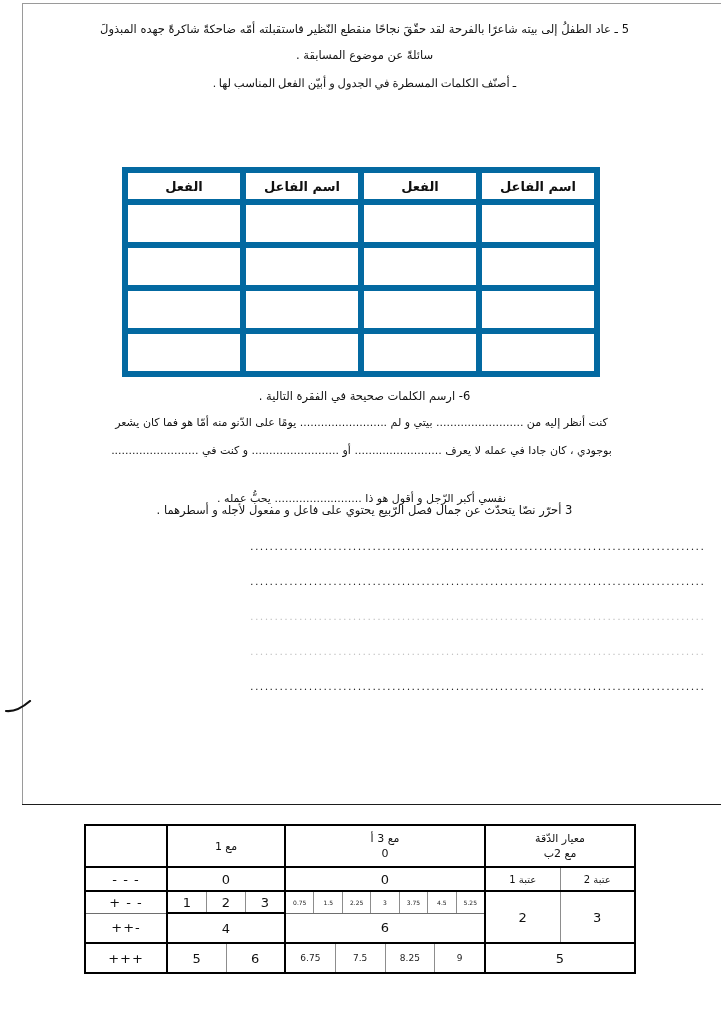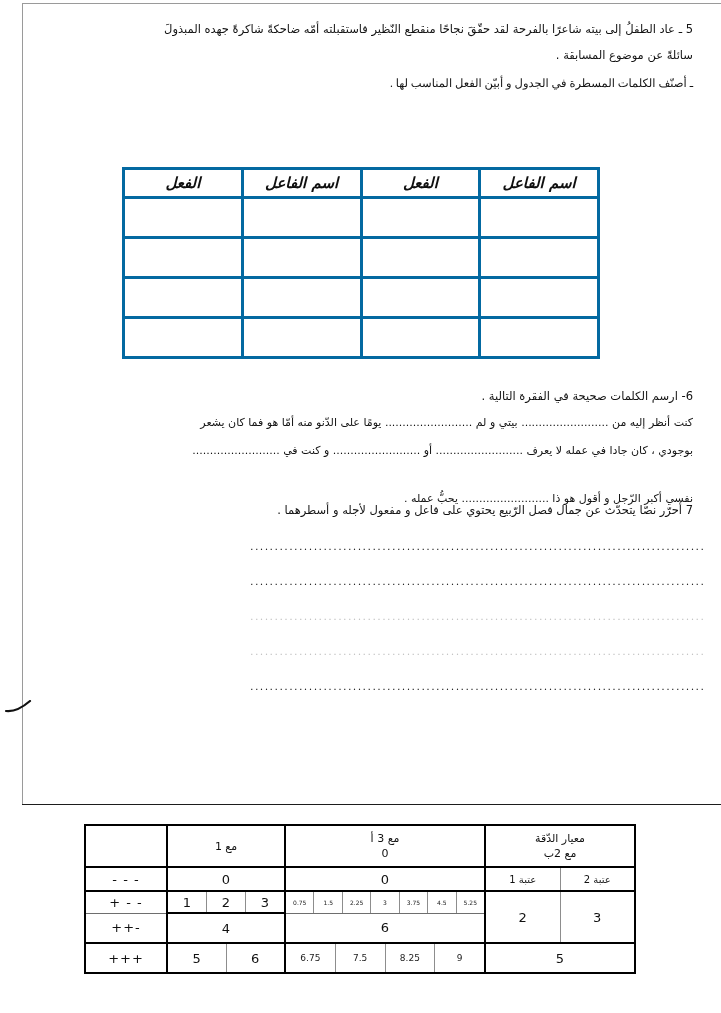--- a/index.html
+++ b/index.html
@@ -35,21 +35,21 @@
     left:5px; top:700px;
     width:28px; height:14px;
     overflow:hidden;
   }
   #stray-mark svg{display:block;}
 
   
   .line{
     position:absolute;
     direction:rtl;
-    text-align:right;
+    text-align:center;
     white-space:nowrap;
     font-size:11.5px;
     line-height:15px;
     color:#131313;
   }
 
   
   #ex5-l1{ right:28px; top:22px; left:36px; }
   #ex5-l2{ right:28px; top:48px; left:36px; }
   #ex5-instr{ right:28px; top:76px; left:36px;font-family:Liberation Serif, serif; }
@@ -57,29 +57,28 @@
   
   #grammar-table{
     position:absolute;
     left:122px; top:167px;
     width:478px;
     border-collapse:collapse;
     direction:rtl;
     table-layout:fixed;
   }
   #grammar-table td{
-    border:3px solid #0369a1;
+    border:6px solid #0369a1;
     height:37px;
     text-align:center;
     vertical-align:middle;
-    font-size:15px;
+    font-size:13px;
     font-weight:bold;
     color:#101010;
     padding:0;
-    font-style:italic;
   }
   #grammar-table tr.head td{
     height:26px;
   }
   #grammar-table tr.body td{ font-weight:normal; }
 
   
   #ex6-title{ right:28px; top:389px; left:36px; }
   #ex6-p1{ right:28px; top:415px; left:30px; font-size:11px;}
   #ex6-p2{ right:28px; top:443px; left:30px; font-size:11px;}
@@ -213,21 +212,21 @@
     <td></td>
   </tr>
 </tbody>
   </table>
 
 <div class="line" id="ex6-title">6- ارسم الكلمات صحيحة في الفقرة التالية .</div>
 <div class="line" id="ex6-p1">كنت أنظر إليه من ......................... بيتي و لم ......................... يومًا على الدّنو منه أمّا هو فما كان يشعر</div>
 <div class="line" id="ex6-p2">بوجودي ، كان جادا في عمله لا يعرف ......................... أو ......................... و كنت في .........................</div>
 <div class="line" id="ex6-p3">نفسي أكبر الرّجل و أقول هو ذا ......................... يحبُّ عمله .</div>
 
-<div class="line" id="ex7-title">7    أحرّر نصّا يتحدّث عن جمال فصل الرّبيع يحتوي على فاعل و مفعول لأجله و أسطرهما .</div>
+<div class="line" id="ex7-title">3    أحرّر نصّا يتحدّث عن جمال فصل الرّبيع يحتوي على فاعل و مفعول لأجله و أسطرهما .</div>
 
 <div class="answer-line" id="aline1">...........................................................................................................................................................</div>
 <div class="answer-line" id="aline2">...........................................................................................................................................................</div>
 <div class="answer-line faded" id="aline3">...........................................................................................................................................................</div>
 <div class="answer-line faded" id="aline4">...........................................................................................................................................................</div>
 <div class="answer-line" id="aline5">...........................................................................................................................................................</div>
 
 <div id="grading-wrap">
   <table id="grading-table">
     <colgroup>

